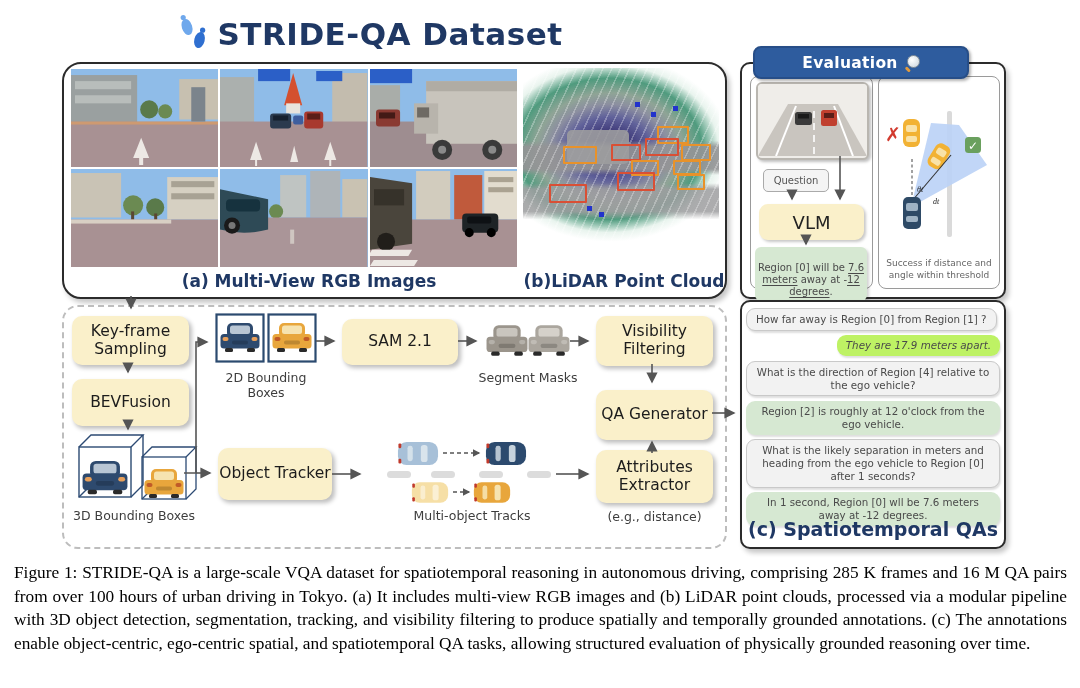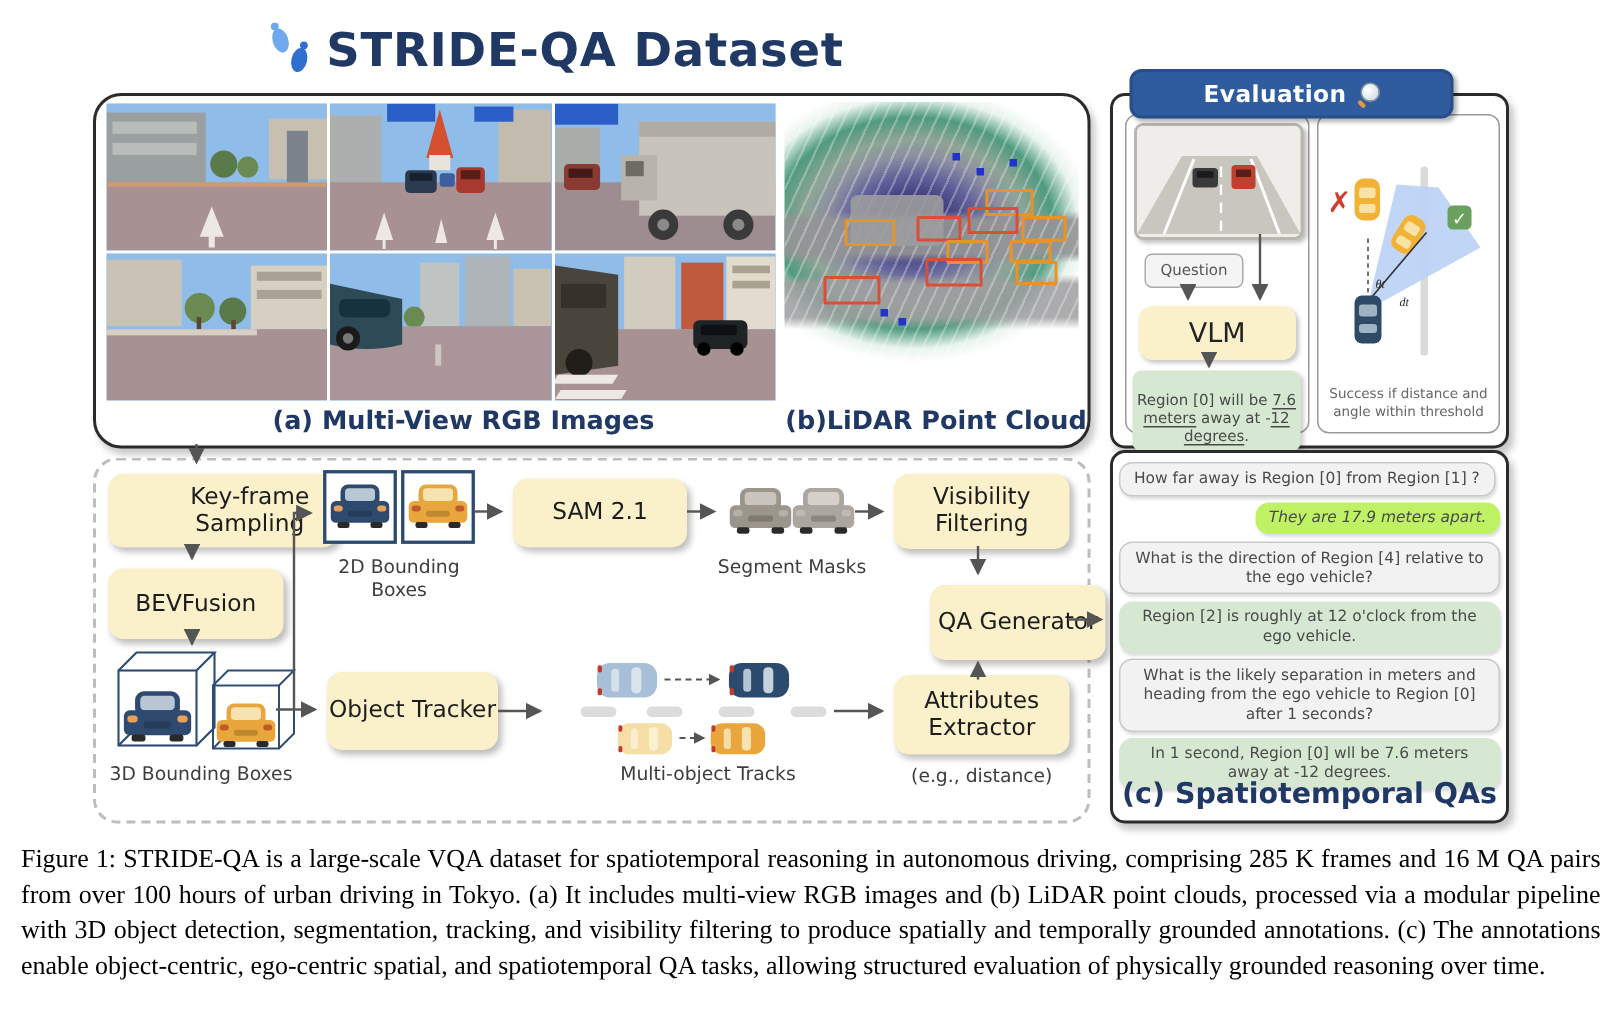--- a/index.html
+++ b/index.html
@@ -66,25 +66,25 @@
   .lsr-caption{position:absolute;left:0;bottom:7px;width:100%;text-align:center;font-size:9px;color:#666;line-height:1.35;}
   .theta-lbl,.d-lbl{position:absolute;font-family:"Liberation Serif",serif;font-style:italic;
     font-size:8px;color:#222;z-index:4;}
 
   
   #pipeline{position:absolute;left:62px;top:305px;width:661px;height:240px;
     border:2.5px dashed #BDBDBD;border-radius:16px;background:#fff;}
   .ybox{position:absolute;background:#FAF0CA;border-radius:10px;display:flex;align-items:center;
     justify-content:center;text-align:center;font-size:15.5px;color:#1c1c1c;line-height:1.15;
     box-shadow:2.5px 3px 4px rgba(0,0,0,.25);}
-  #bx-keyframe{left:8px;top:9px;width:117px;height:49px;padding-left:36px;}
+  #bx-keyframe{left:8px;top:9px;width:117px;height:49px;}
   #bx-bev{left:8px;top:72px;width:117px;height:47px;}
   #bx-sam{left:278px;top:12px;width:116px;height:46px;}
   #bx-vis{left:532px;top:9px;width:117px;height:50px;}
-  #bx-qagen{left:556px;top:83px;width:117px;height:50px;}
+  #bx-qagen{left:532px;top:83px;width:117px;height:50px;}
   #bx-tracker{left:154px;top:141px;width:114px;height:52px;}
   #bx-attr{left:532px;top:143px;width:117px;height:53px;}
   .plabel{position:absolute;font-size:12.5px;color:#3d3d3d;text-align:center;}
   #lbl-2d{left:144px;top:63px;width:116px;}
   #lbl-masks{left:408px;top:63px;width:112px;}
   #lbl-3d{left:0px;top:201px;width:140px;}
   #lbl-tracks{left:328px;top:201px;width:160px;}
   #lbl-attr{left:532px;top:202px;width:117px;}
   .picon{position:absolute;}
 

